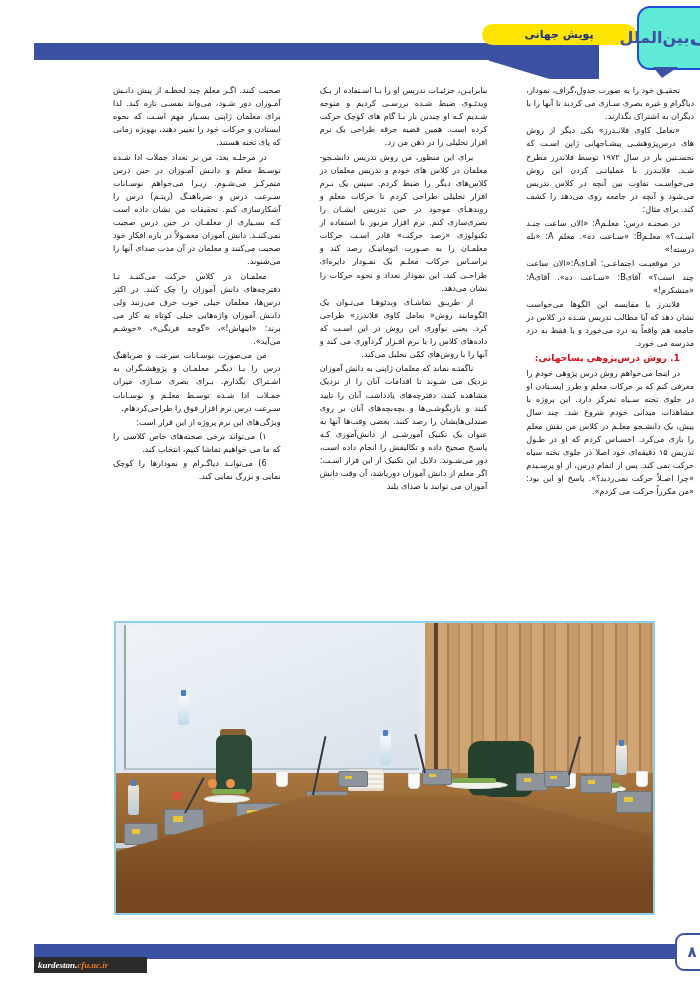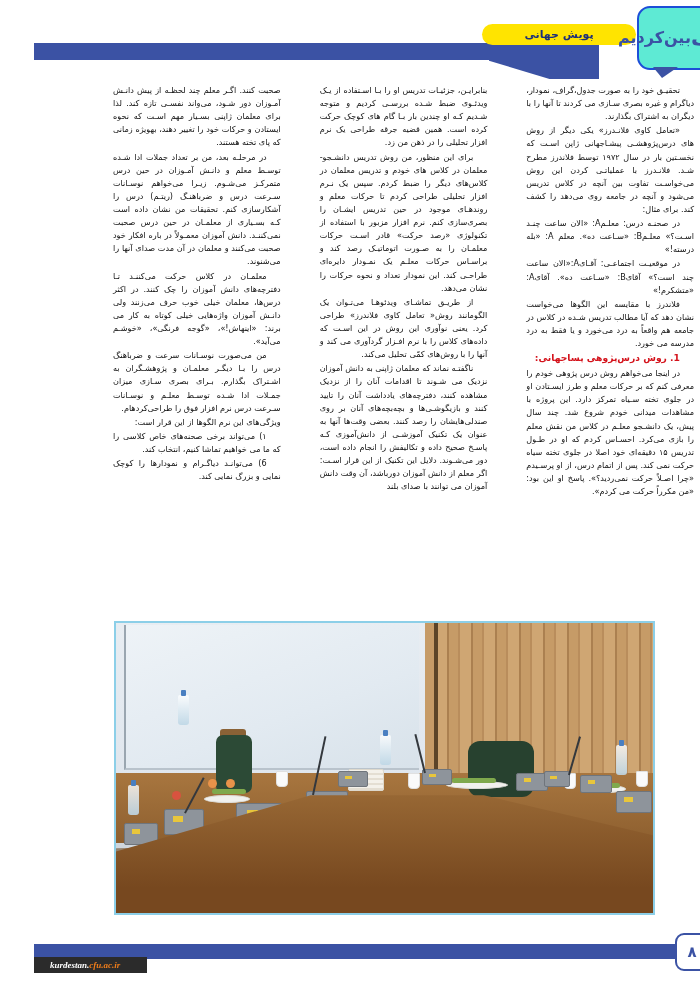--- a/index.html
+++ b/index.html
@@ -268,21 +268,21 @@
   }
   .footer-url {
     position: absolute;
     top: 13px; left: 0;
     width: 113px;
     height: 16px;
     background: #2b2b2b;
     display: flex;
     align-items: center;
     justify-content: flex-start;
-    padding-left: 16px;
+    padding-left: 4px;
     direction: ltr;
   }
   .footer-url span {
     font-size: 9px;
     font-weight: bold;
     font-style: italic;
     font-family: "Liberation Serif", serif;
   }
   .u-white { color: #ffffff; }
   .u-orange { color: #ef7d1a; }
@@ -313,21 +313,21 @@
 <div class="page">
 
   <div class="header">
     <div class="header-bar"></div>
     <div class="header-bar-tail"></div>
     <div class="header-tag">
       <span class="header-tag-text">پویش جهانی</span>
     </div>
     <div class="logo">
       <span class="logo-line1">پیـک</span>
-      <span class="logo-line2">بین‌کردیم</span>
+      <span class="logo-line2">بین‌الملل</span>
     </div>
   </div>
 
   <div class="columns">
 
     <div class="col">
       <p>تحقیـق خود را به صورت جدول،گراف، نمودار، دیاگرام و غیره بصری سـازی می کردند تا آنها را با دیگران به اشتراک بگذارند.</p>
       <p>«تعامل کاوی فلانـدرز» یکی دیگر از روش های درس‌پژوهشـی پیشـاجهانی ژاپن اسـت که نخسـتین بار در سال ۱۹۷۲ توسط فلاندرز مطرح شـد. فلانـدرز با عملیاتـی کردن این روش می‌خواسـت تفاوت بین آنچه در کلاس تدریس می‌شود و آنچه در جامعه روی می‌دهد را کشف کند. برای مثال:</p>
       <p>در صحنـه درس: معلـمA: «الان ساعت چنـد اسـت؟» معلـمB: «سـاعت ده». معلم A: «بله درسته!»</p>
       <p>در موقعیـت اجتماعـی: آقـایA:«الان ساعت چند است؟» آقایB: «سـاعت ده». آقایA: «متشکرم!»</p>
@@ -341,21 +341,21 @@
       <p>برای این منظور، من روش تدریس دانشـجو- معلمان در کلاس های خودم و تدریس معلمان در کلاس‌های دیگر را ضبط کردم. سپس یک نـرم افزار تحلیلی طراحی کردم تا حرکات معلم و روندهـای موجود در حین تدریس ایشـان را بصری‌سازی کنم. نرم افزار مزبور با استفاده از تکنولوژی «رصد حرکت» قادر اسـت حرکات معلمـان را به صـورت اتوماتیـک رصد کند و براسـاس حرکات معلـم یک نمـودار دایره‌ای طراحـی کند. این نمودار تعداد و نحوه حرکات را نشان می‌دهد.</p>
       <p>از طریـق تماشـای ویدئوهـا می‌تـوان یک الگومانند روش« تعامل کاوی فلاندرز» طراحی کرد. یعنی نوآوری این روش در این اسـت که داده‌های کلاس را با نرم افـزار گردآوری می کند و آنها را با روش‌های کمّی تحلیل می‌کند.</p>
       <p>ناگفتـه نماند که معلمان ژاپنی به دانش آموزان نزدیک می شـوند تا اقدامات آنان را از نزدیک مشاهده کنند، دفترچه‌های یادداشت آنان را تایید کنند و بازیگوشـی‌ها و بچه‌بچه‌های آنان بر روی صندلی‌هایشان را رصد کنند. بعضی وقت‌ها آنها به عنوان یک تکنیک آموزشـی از دانش‌آموزی کـه پاسـخ صحیح داده و تکالیفش را انجام داده است، دور می‌شـوند. دلایل این تکنیک از این قرار اسـت: اگر معلم از دانش آموزان دورباشد، آن وقت دانش آموزان می توانند با صدای بلند</p>
     </div>
 
     <div class="col">
       <p class="noindent">صحبت کنند. اگـر معلم چند لحظـه از پیش دانـش آمـوزان دور شـود، می‌واند نفسـی تازه کند. لذا برای معلمان ژاپنی بسـیار مهم اسـت که نحوه ایستادن و حرکات خود را تغییر دهند، بهویژه زمانی که پای تخته هستند.</p>
       <p>در مرحلـه بعد، من بر تعداد جملات ادا شـده توسـط معلم و دانـش آمـوزان در حین درس متمرکـز می‌شـوم. زیـرا می‌خواهم نوسـانات سـرعت درس و ضرباهنـگ (ریتـم) درس را آشکارسازی کنم. تحقیقات من نشان داده است کـه بسـیاری از معلمـان در حین درس صحبت نمی‌کننـد. دانش آموزان معمـولاً در باره افکار خود صحبت می‌کنند و معلمان در آن مدت صدای آنها را می‌شنوند.</p>
       <p>معلمـان در کلاس حرکت می‌کننـد تـا دفترچه‌های دانش آموزان را چک کنند. در اکثر درس‌ها، معلمان خیلی خوب حرف می‌زنند ولی دانـش آموزان واژه‌هایی خیلی کوتاه به کار می برند: «اینهاش!»، «گوجه فرنگی»، «خوشـم می‌آید».</p>
       <p>من می‌صورت نوسـانات سرعت و ضرباهنگ درس را بـا دیگـر معلمـان و پژوهشـگران به اشـتراک بگذارم. بـرای بصری سـازی میزان جمـلات ادا شـده توسـط معلـم و نوسـانات سـرعت درس نرم افزار فوق را طراحی‌کردهام.</p>
-      <p class="noindent">ویژگی‌های این نرم الگوها از این قرار است:</p>
+      <p class="noindent">ویژگی‌های این نرم پروژه از این قرار است:</p>
       <p>۱) می‌تواند برخی صحنه‌های خاص کلاسی را که ما می خواهیم تماشا کنیم، انتخاب کند.</p>
       <p>6) می‌توانـد دیاگـرام و نمودارها را کوچک نمایی و بزرگ نمایی کند.</p>
     </div>
 
   </div>
 
   <div class="photo-wrap">
     <div class="photo">
 
       <div class="wall-right"></div>

